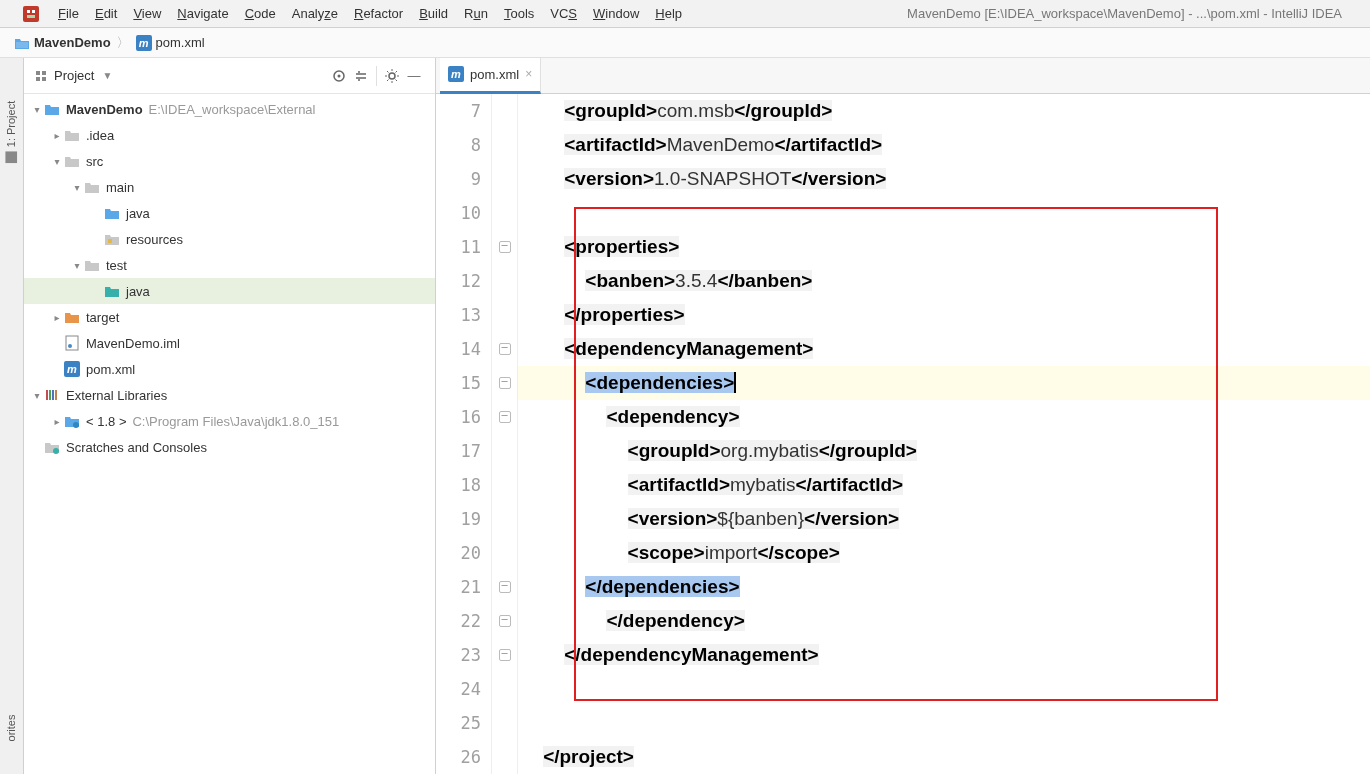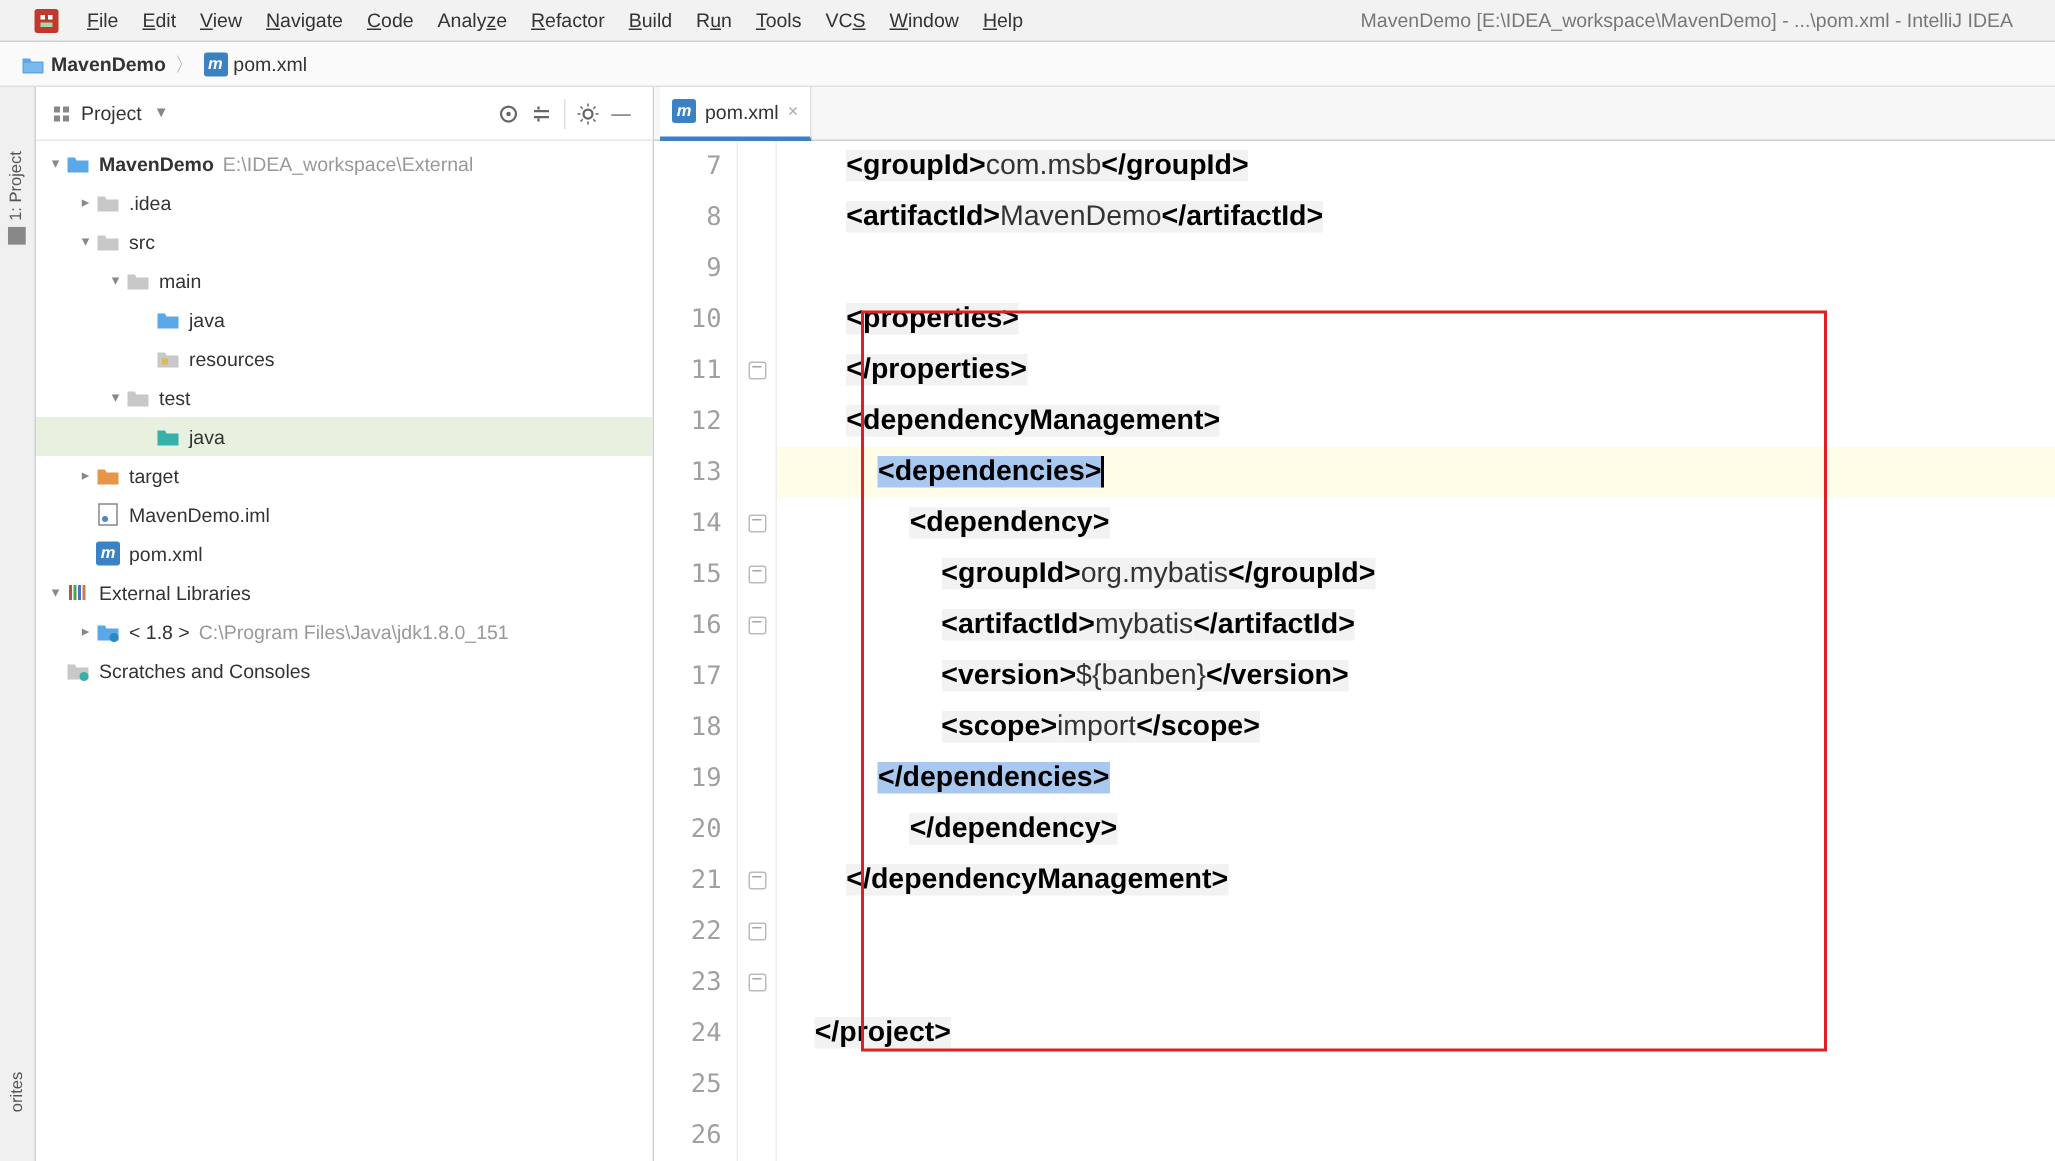--- a/index.html
+++ b/index.html
@@ -361,22 +361,24 @@
           <div class="mrow">
             <div class="marker"></div>
           </div>
           <div class="mrow"></div>
           <div class="mrow"></div>
           <div class="mrow"></div>
         </div>
       <div class="code">
         <div class="cline"><span>        </span><span class="tag">&lt;groupId&gt;</span><span class="txt">com.msb</span><span class="tag">&lt;/groupId&gt;</span></div>
         <div class="cline"><span>        </span><span class="tag">&lt;artifactId&gt;</span><span class="txt">MavenDemo</span><span class="tag">&lt;/artifactId&gt;</span></div>
+        <div class="cline"><span>        </span><span class="tag">&lt;version&gt;</span><span class="txt">1.0-SNAPSHOT</span><span class="tag">&lt;/version&gt;</span></div>
         <div class="cline"></div>
         <div class="cline"><span>        </span><span class="tag">&lt;properties&gt;</span></div>
+        <div class="cline"><span>            </span><span class="tag">&lt;banben&gt;</span><span class="txt">3.5.4</span><span class="tag">&lt;/banben&gt;</span></div>
         <div class="cline"><span>        </span><span class="tag">&lt;/properties&gt;</span></div>
         <div class="cline"><span>        </span><span class="tag">&lt;dependencyManagement&gt;</span></div>
         <div class="cline current"><span>            </span><span class="tag sel">&lt;dependencies&gt;</span><span class="caret"></span></div>
         <div class="cline"><span>                </span><span class="tag">&lt;dependency&gt;</span></div>
         <div class="cline"><span>                    </span><span class="tag">&lt;groupId&gt;</span><span class="txt">org.mybatis</span><span class="tag">&lt;/groupId&gt;</span></div>
         <div class="cline"><span>                    </span><span class="tag">&lt;artifactId&gt;</span><span class="txt">mybatis</span><span class="tag">&lt;/artifactId&gt;</span></div>
         <div class="cline"><span>                    </span><span class="tag">&lt;version&gt;</span><span class="txt">${banben}</span><span class="tag">&lt;/version&gt;</span></div>
         <div class="cline"><span>                    </span><span class="tag">&lt;scope&gt;</span><span class="txt">import</span><span class="tag">&lt;/scope&gt;</span></div>
         <div class="cline"><span>            </span><span class="tag sel">&lt;/dependencies&gt;</span></div>
         <div class="cline"><span>                </span><span class="tag">&lt;/dependency&gt;</span></div>

